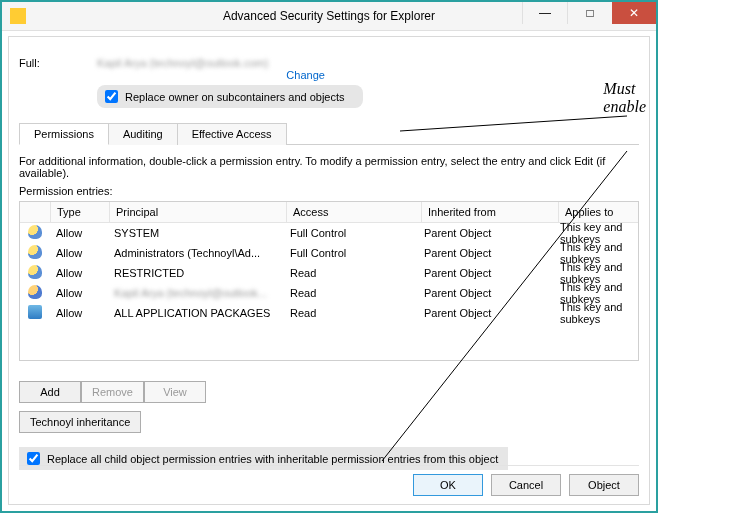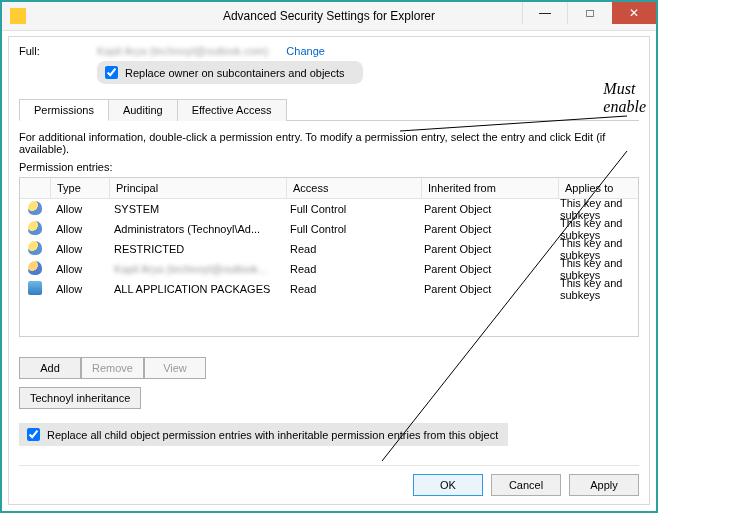--- a/index.html
+++ b/index.html
@@ -63,21 +63,21 @@
     box-sizing: border-box;
   }
   .owner-row {
     display: flex;
     align-items: center;
     gap: 18px;
     margin-bottom: 2px;
   }
   .owner-label { width: 60px; }
   .owner-name { color: #a0a0a0; filter: blur(2px); }
-  .change-link { color: #0066cc; cursor: pointer; }
+  .change-link { color: #0066cc; cursor: pointer; margin-top: 24px; }
   .replace-owner-row {
     margin-left: 78px;
     margin-top: 2px;
     background: #e6e6e6;
     display: inline-flex;
     align-items: center;
     padding: 2px 18px 2px 4px;
     gap: 4px;
     border-radius: 8px;
   }
@@ -294,21 +294,21 @@
     <div class="replace-child-row">
       <input type="checkbox" checked="" style="">
       <span>Replace all child object permission entries with inheritable permission entries from this object</span>
     </div>
 
     <div class="hr"></div>
 
     <div class="footer-btns">
       <button class="btn ok">OK</button>
       <button class="btn">Cancel</button>
-      <button class="btn">Apply</button>
+      <button class="btn">Object</button>
     </div>
 
   </div>
 
   <svg class="annot" width="746" height="513">
     <line x1="398" y1="100" x2="625" y2="85" stroke="#000" stroke-width="1"></line>
     <line x1="380" y1="430" x2="625" y2="120" stroke="#000" stroke-width="1"></line>
   </svg>
   <div class="annot-text">
     <div>Must</div>

